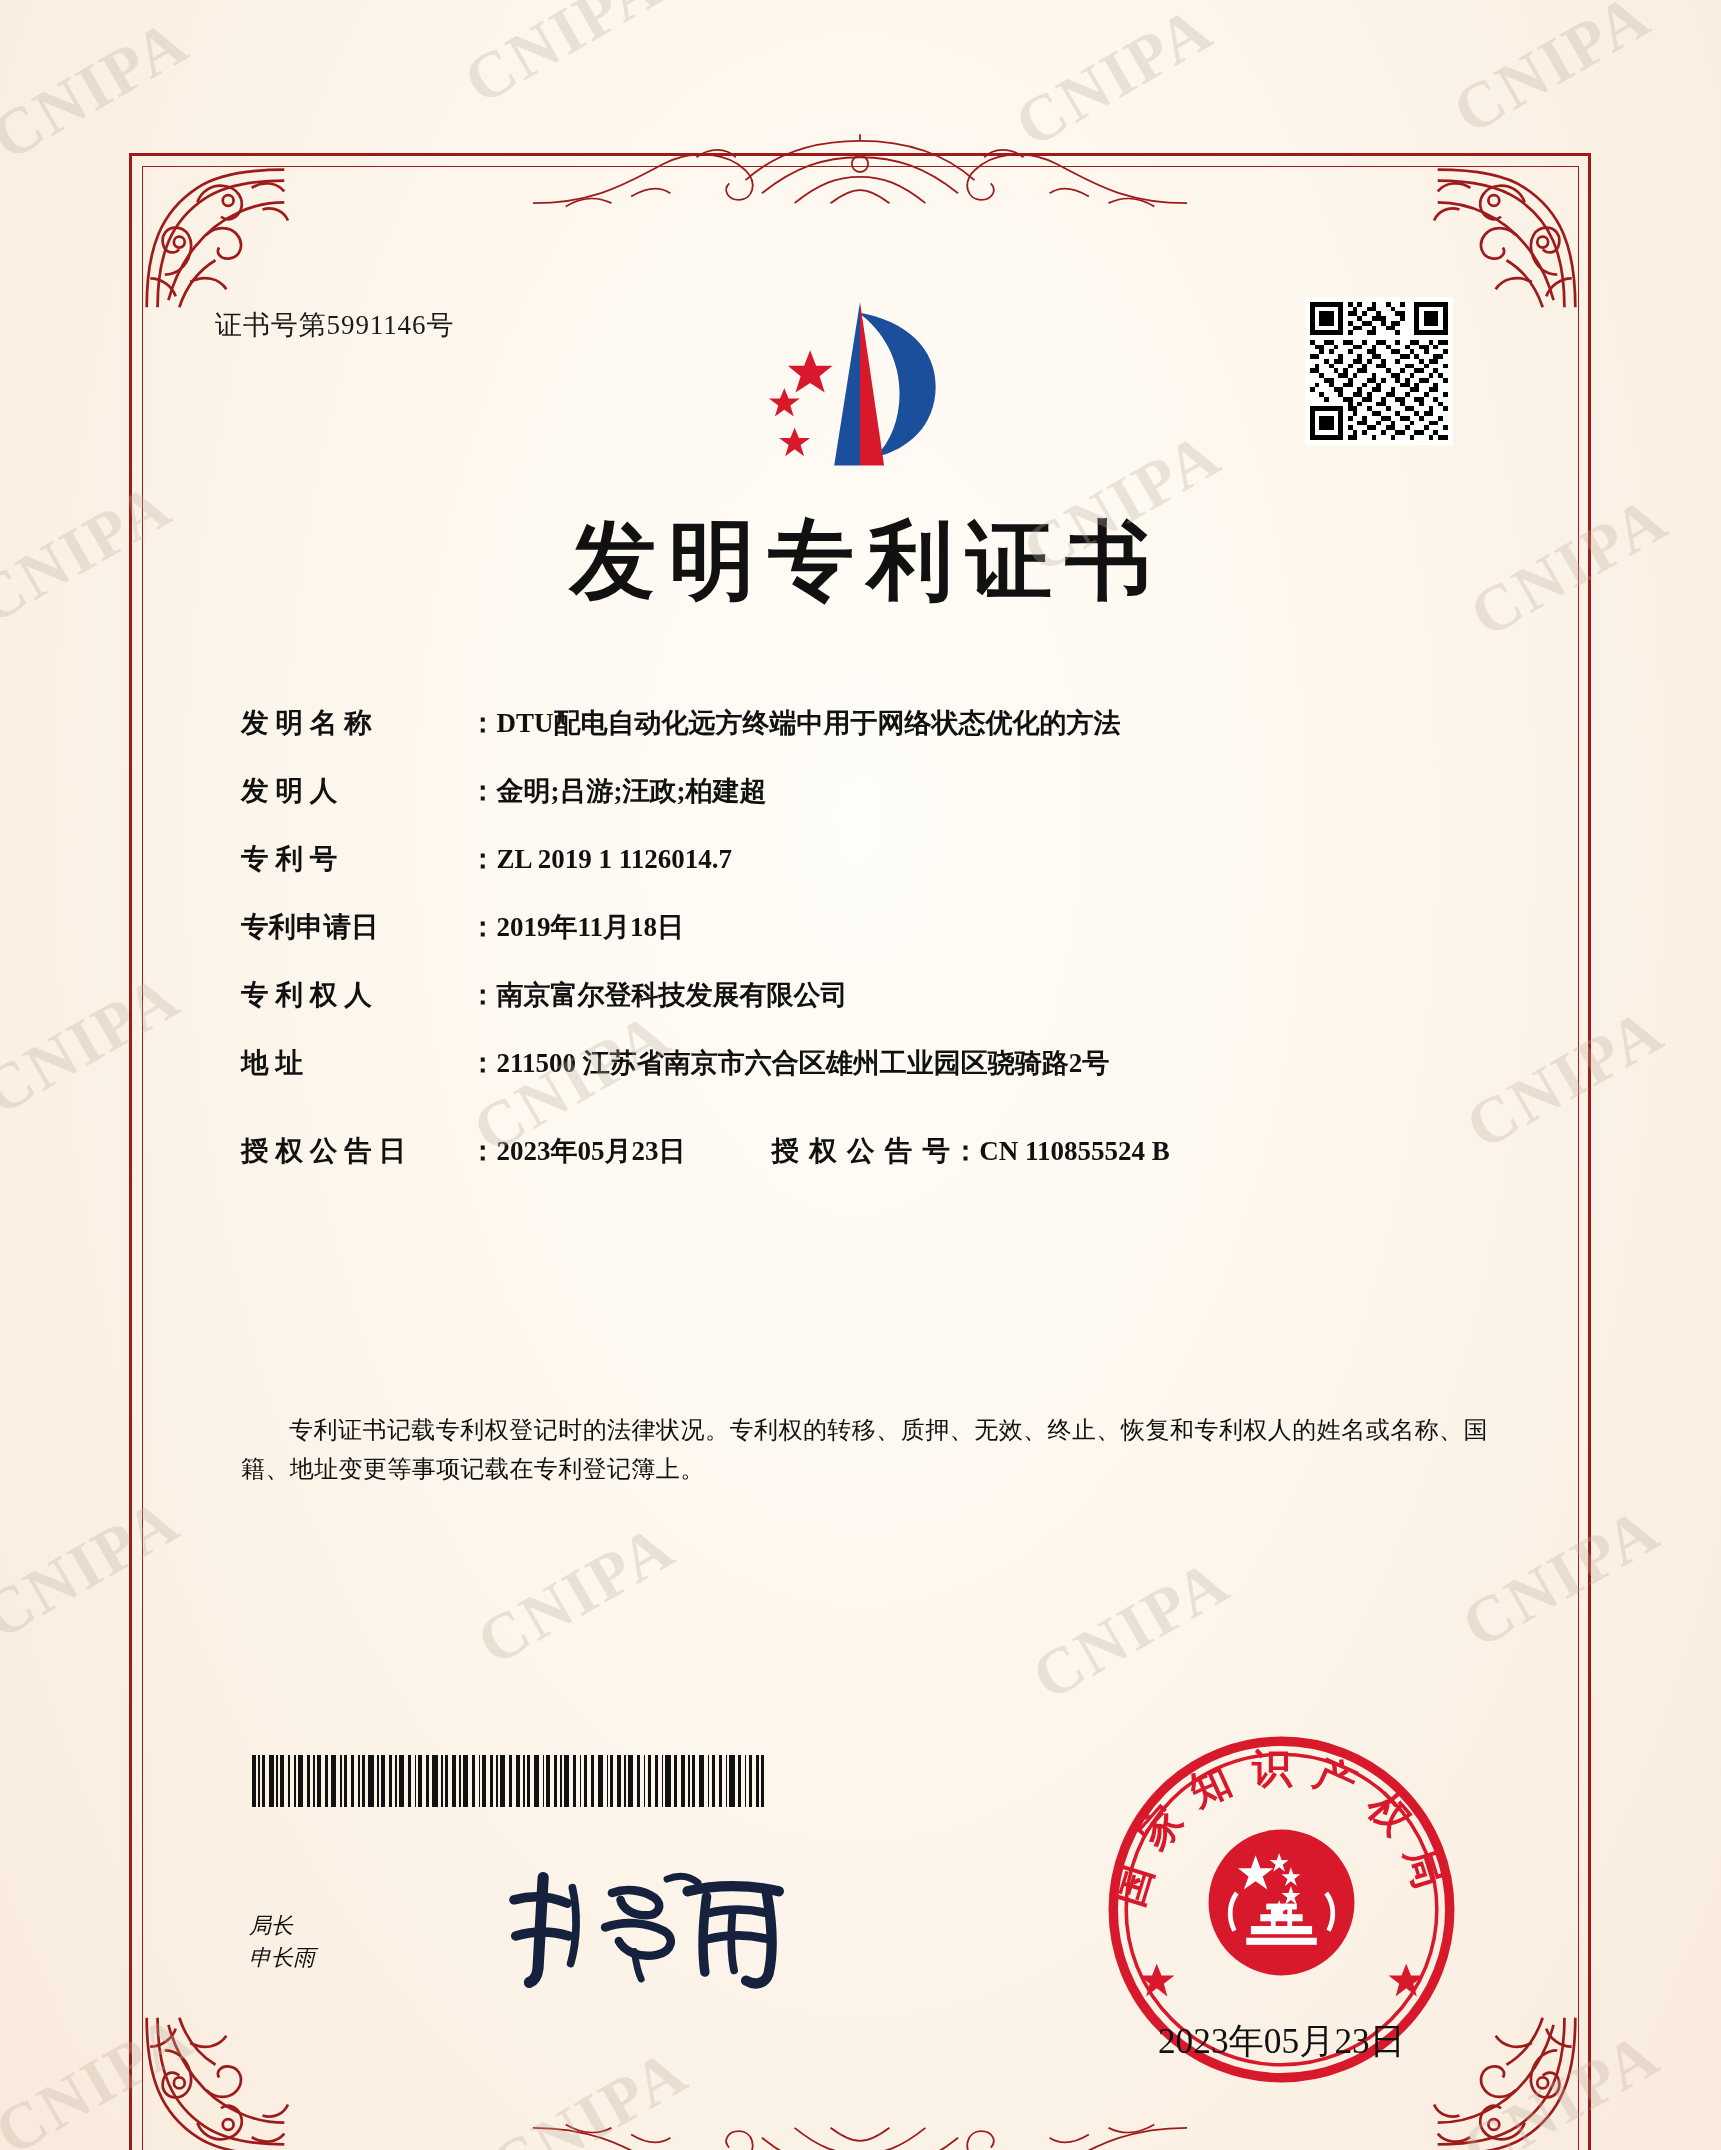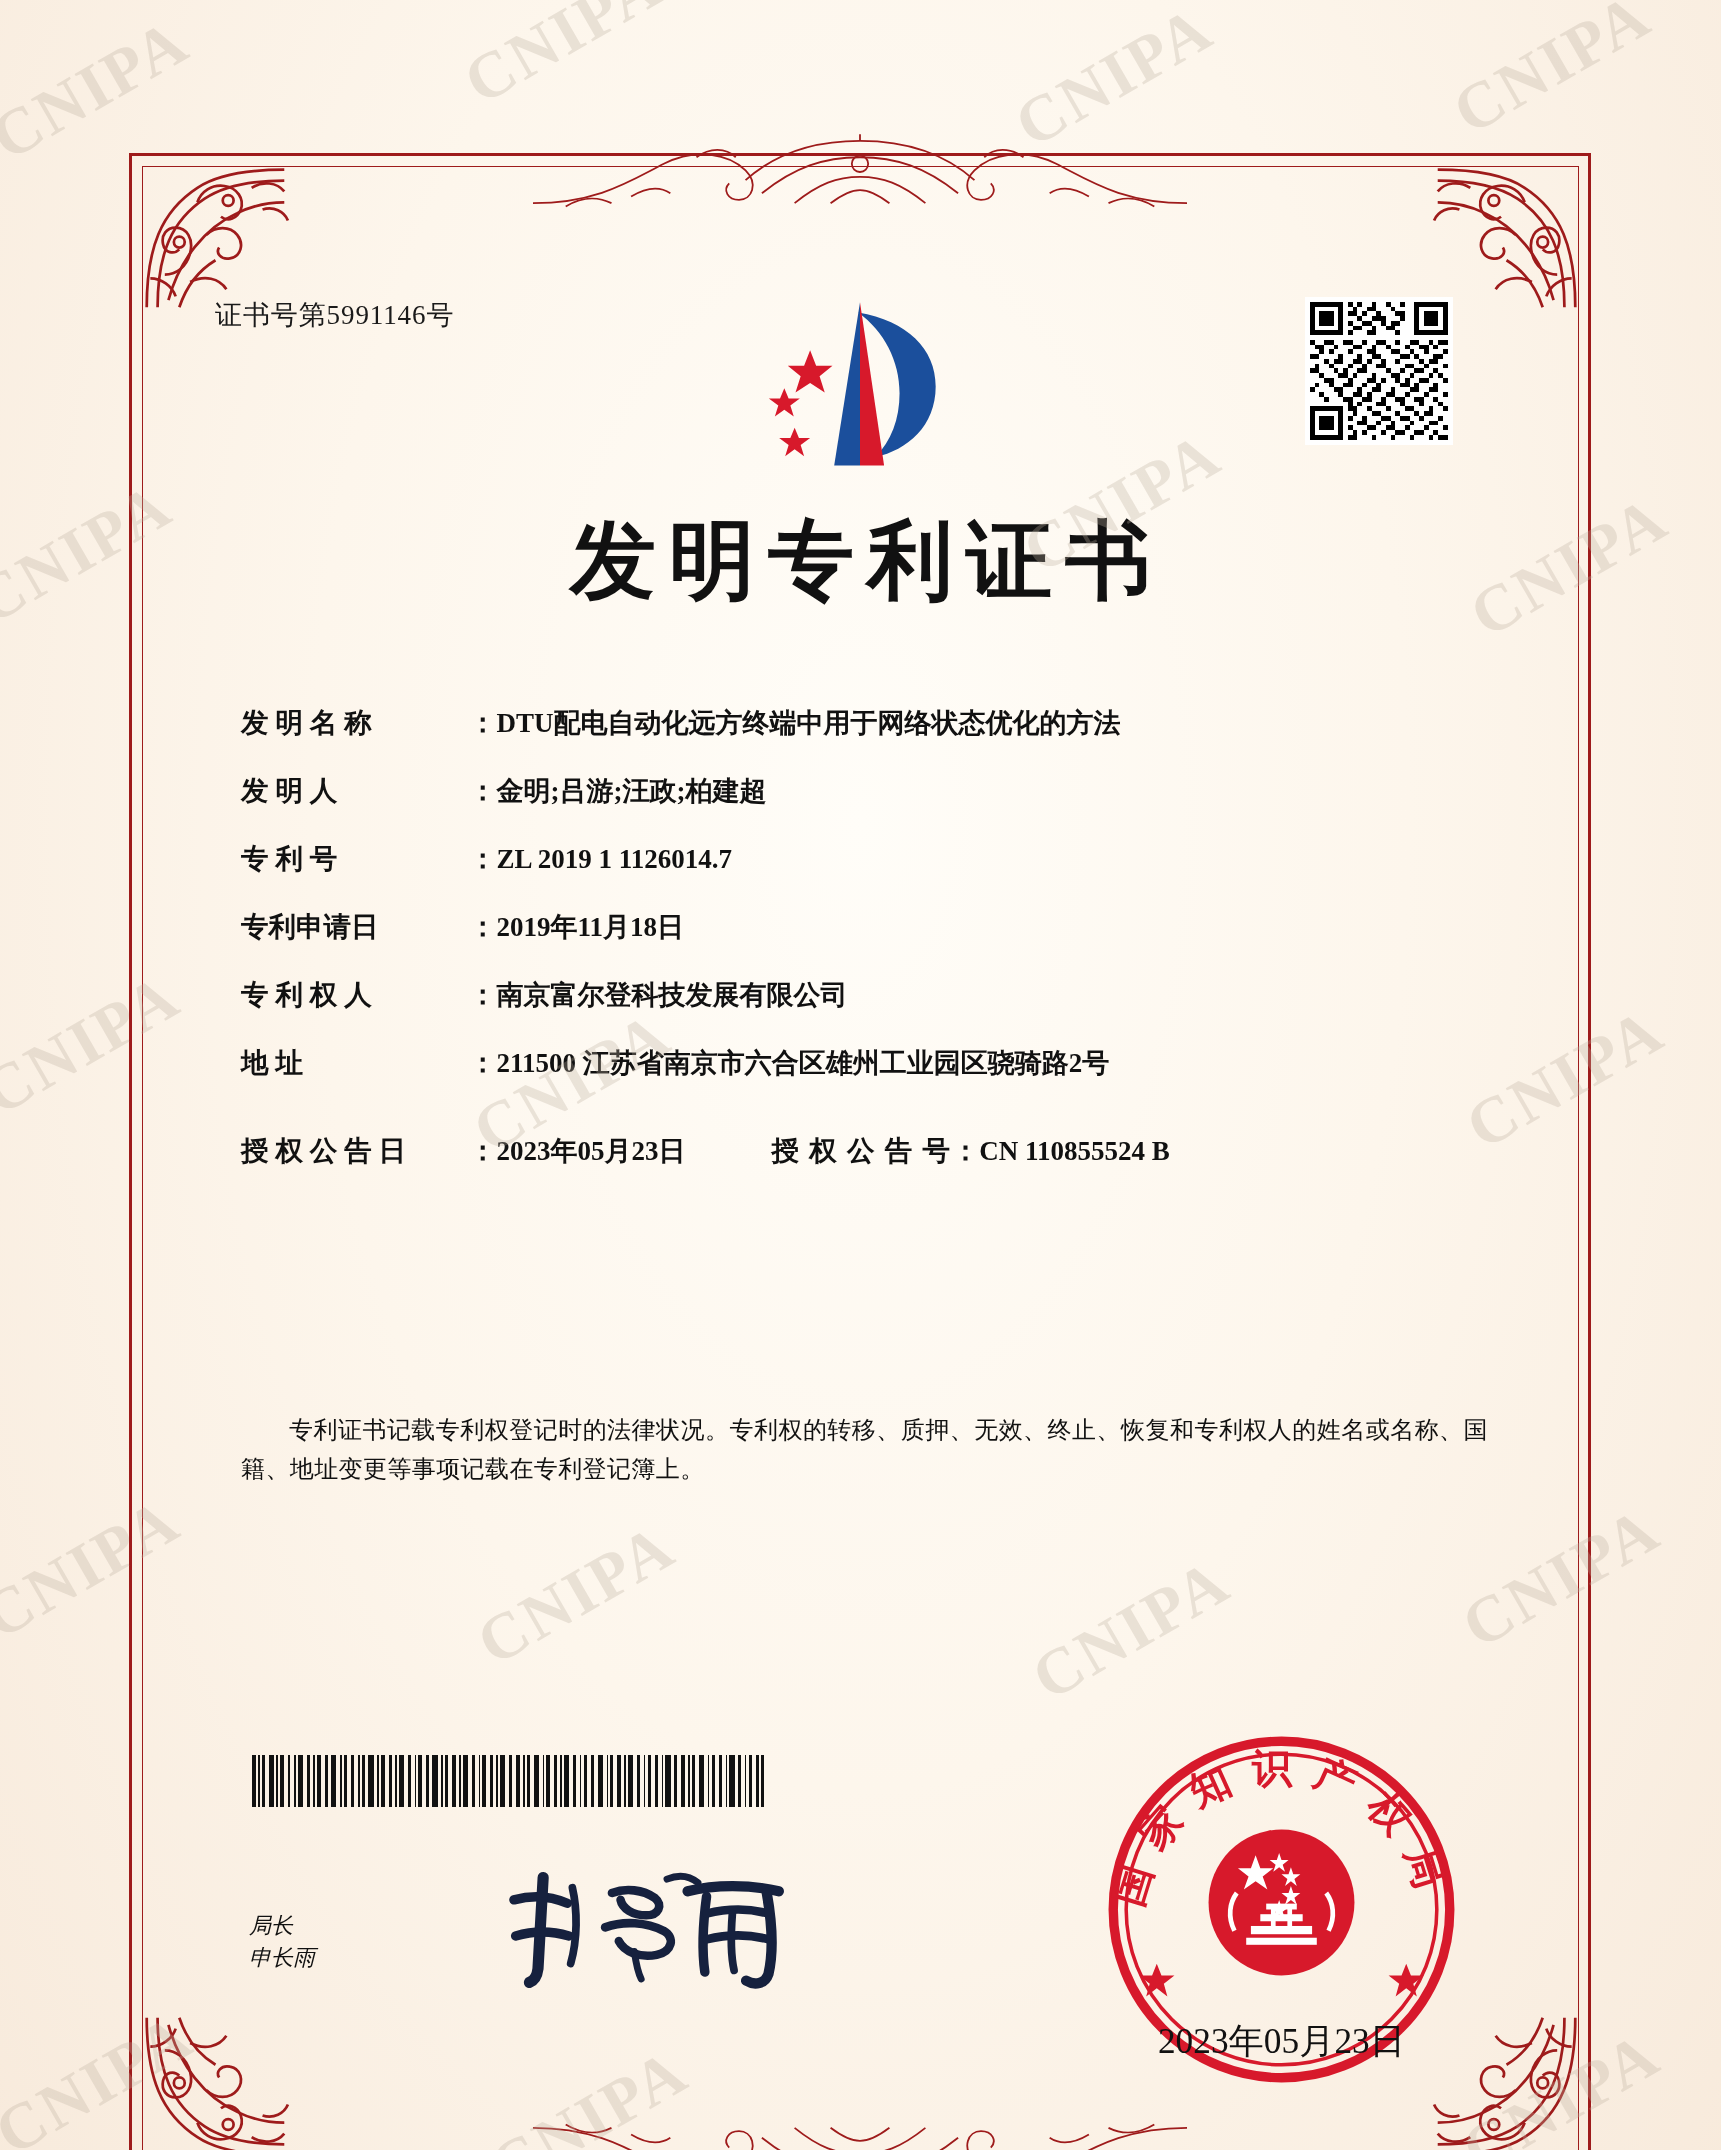--- a/index.html
+++ b/index.html
@@ -88,21 +88,21 @@
     z-index: 3;
     transform: scaleY(-1);
   }
   .bottom-ornament svg { width: 100%; height: 100%; display: block; }
 
   
   .content { position: absolute; inset: 0; z-index: 4; }
 
   .cert-number {
     position: absolute;
-    left: 215px; top: 297px;
+    left: 215px; top: 307px;
     font-size: 27px;
     color: #1a1a1a;
     letter-spacing: 0.9px;
     white-space: nowrap;
   }
 
   .emblem {
     position: absolute;
     left: 731px; top: 297px;
     width: 258px; height: 185px;

